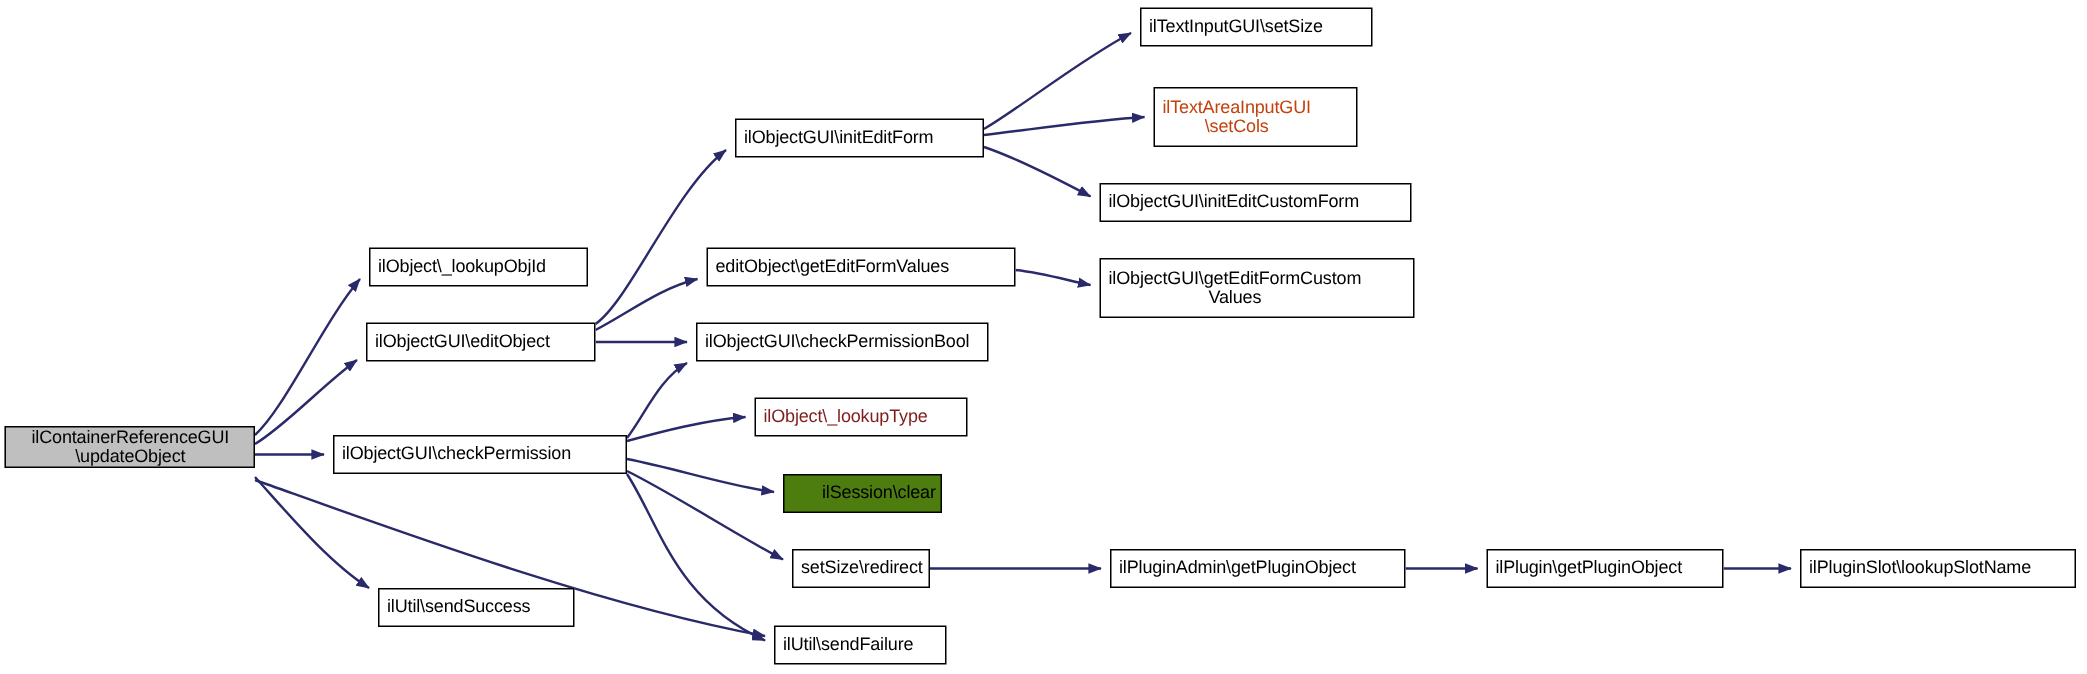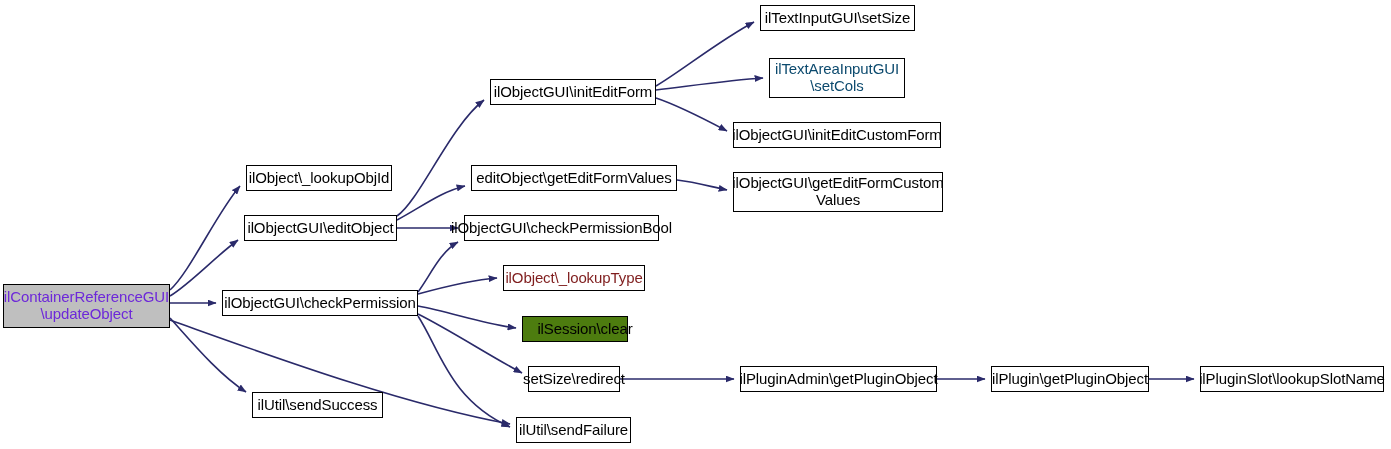--- a/index.html
+++ b/index.html
@@ -23,25 +23,25 @@
     height: 449px;
     pointer-events: none;
   }
   .node {
     position: absolute;
     box-sizing: border-box;
     border: 1px solid #000000;
     background: #ffffff;
     display: flex;
     align-items: center;
-    justify-content: center;
+    justify-content: flex-start;
     text-align: center;
     line-height: 1.12;
     color: #000000;
-    font-size: 15px;
+    font-size: 12px;
     white-space: pre-line;
     letter-spacing: -0.1px;
     z-index: 2;
   }
   .node.root {
     background: #bfbfbf;
     border: 1px solid #000000;
   }
   .node-label {
     display: block;
@@ -76,35 +76,35 @@
         <path d="M 656 86 C 680 72, 720 40, 754 22" fill="none" stroke="#2a2a6a" stroke-width="1.6" marker-end="url(#arrowhead)"></path>
         <path d="M 656 90 C 690 86, 730 80, 763 78" fill="none" stroke="#2a2a6a" stroke-width="1.6" marker-end="url(#arrowhead)"></path>
         <path d="M 656 98 C 680 106, 710 122, 727 131" fill="none" stroke="#2a2a6a" stroke-width="1.6" marker-end="url(#arrowhead)"></path>
         <path d="M 677 180 C 695 182, 712 187, 727 190" fill="none" stroke="#2a2a6a" stroke-width="1.6" marker-end="url(#arrowhead)"></path>
         <path d="M 620 379 L 734 379" fill="none" stroke="#2a2a6a" stroke-width="1.6" marker-end="url(#arrowhead)"></path>
         <path d="M 937 379 L 985 379" fill="none" stroke="#2a2a6a" stroke-width="1.6" marker-end="url(#arrowhead)"></path>
         <path d="M 1149 379 L 1194 379" fill="none" stroke="#2a2a6a" stroke-width="1.6" marker-end="url(#arrowhead)"></path>
       </g>
   </svg>
   <div id="nodes-group">
-      <div class="node root" style="left: 3px; top: 284px; width: 167px; height: 44px; background: rgb(191, 191, 191); border-color: rgb(0, 0, 0); color: #6d28d9;"><span class="node-label">ilContainerReferenceGUI
+      <div class="node root" style="left: 3px; top: 284px; width: 167px; height: 28px; background: rgb(191, 191, 191); border-color: rgb(0, 0, 0); color: #000000; padding-left: 12px;"><span class="node-label">ilContainerReferenceGUI
 \updateObject</span></div>
       <div class="node" style="left: 246px; top: 165px; width: 146px; height: 26px; background: rgb(255, 255, 255); border-color: rgb(0, 0, 0); color: rgb(0, 0, 0);"><span class="node-label">ilObject\_lookupObjId</span></div>
       <div class="node" style="left: 244px; top: 215px; width: 153px; height: 26px; background: rgb(255, 255, 255); border-color: rgb(0, 0, 0); color: rgb(0, 0, 0);"><span class="node-label">ilObjectGUI\editObject</span></div>
       <div class="node" style="left: 222px; top: 290px; width: 196px; height: 26px; background: rgb(255, 255, 255); border-color: rgb(0, 0, 0); color: rgb(0, 0, 0);"><span class="node-label">ilObjectGUI\checkPermission</span></div>
       <div class="node" style="left: 252px; top: 392px; width: 131px; height: 26px; background: rgb(255, 255, 255); border-color: rgb(0, 0, 0); color: rgb(0, 0, 0);"><span class="node-label">ilUtil\sendSuccess</span></div>
       <div class="node" style="left: 490px; top: 79px; width: 166px; height: 26px; background: rgb(255, 255, 255); border-color: rgb(0, 0, 0); color: rgb(0, 0, 0);"><span class="node-label">ilObjectGUI\initEditForm</span></div>
       <div class="node" style="left: 471px; top: 165px; width: 206px; height: 26px; background: rgb(255, 255, 255); border-color: rgb(0, 0, 0); color: rgb(0, 0, 0);"><span class="node-label">editObject\getEditFormValues</span></div>
       <div class="node" style="left: 464px; top: 215px; width: 195px; height: 26px; background: rgb(255, 255, 255); border-color: rgb(0, 0, 0); color: rgb(0, 0, 0);"><span class="node-label">ilObjectGUI\checkPermissionBool</span></div>
       <div class="node" style="left: 503px; top: 265px; width: 142px; height: 26px; background: rgb(255, 255, 255); border-color: rgb(0, 0, 0); color: #7f1d1d;"><span class="node-label">ilObject\_lookupType</span></div>
       <div class="node" style="left: 522px; top: 316px; width: 106px; height: 26px; background: #4d7c0f; border-color: rgb(0, 0, 0); color: rgb(0, 0, 0); padding-left: 20px;"><span class="node-label">ilSession\clear</span></div>
       <div class="node" style="left: 528px; top: 366px; width: 92px; height: 26px; background: rgb(255, 255, 255); border-color: rgb(0, 0, 0); color: rgb(0, 0, 0);"><span class="node-label">setSize\redirect</span></div>
       <div class="node" style="left: 516px; top: 417px; width: 115px; height: 26px; background: rgb(255, 255, 255); border-color: rgb(0, 0, 0); color: rgb(0, 0, 0);"><span class="node-label">ilUtil\sendFailure</span></div>
       <div class="node" style="left: 760px; top: 5px; width: 155px; height: 26px; background: rgb(255, 255, 255); border-color: rgb(0, 0, 0); color: rgb(0, 0, 0);"><span class="node-label">ilTextInputGUI\setSize</span></div>
-      <div class="node" style="left: 769px; top: 58px; width: 136px; height: 40px; background: rgb(255, 255, 255); border-color: rgb(0, 0, 0); color: #0c4a6e;"><span class="node-label">ilTextAreaInputGUI
+      <div class="node" style="left: 769px; top: 58px; width: 136px; height: 40px; background: rgb(255, 255, 255); border-color: rgb(0, 0, 0); color: #c2410c;"><span class="node-label">ilTextAreaInputGUI
 \setCols</span></div>
       <div class="node" style="left: 733px; top: 122px; width: 208px; height: 26px; background: rgb(255, 255, 255); border-color: rgb(0, 0, 0); color: rgb(0, 0, 0);"><span class="node-label">ilObjectGUI\initEditCustomForm</span></div>
       <div class="node" style="left: 733px; top: 172px; width: 210px; height: 40px; background: rgb(255, 255, 255); border-color: rgb(0, 0, 0); color: rgb(0, 0, 0);"><span class="node-label">ilObjectGUI\getEditFormCustom
 Values</span></div>
       <div class="node" style="left: 740px; top: 366px; width: 197px; height: 26px; background: rgb(255, 255, 255); border-color: rgb(0, 0, 0); color: rgb(0, 0, 0);"><span class="node-label">ilPluginAdmin\getPluginObject</span></div>
       <div class="node" style="left: 991px; top: 366px; width: 158px; height: 26px; background: rgb(255, 255, 255); border-color: rgb(0, 0, 0); color: rgb(0, 0, 0);"><span class="node-label">ilPlugin\getPluginObject</span></div>
       <div class="node" style="left: 1200px; top: 366px; width: 184px; height: 26px; background: rgb(255, 255, 255); border-color: rgb(0, 0, 0); color: rgb(0, 0, 0);"><span class="node-label">ilPluginSlot\lookupSlotName</span></div>
     </div>
 </div>
 

